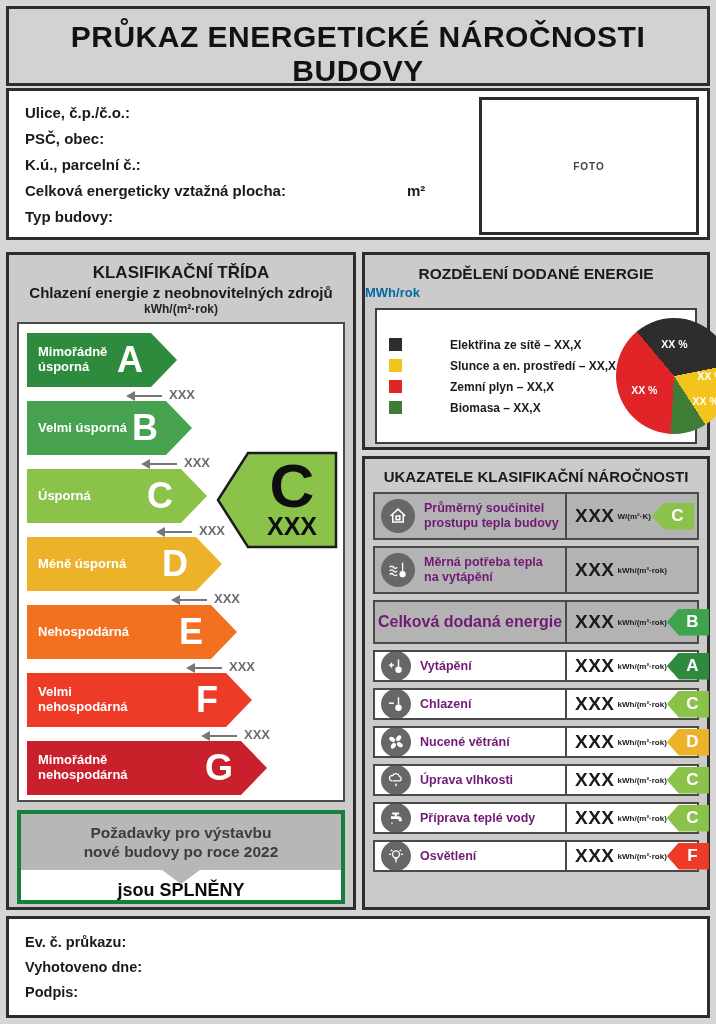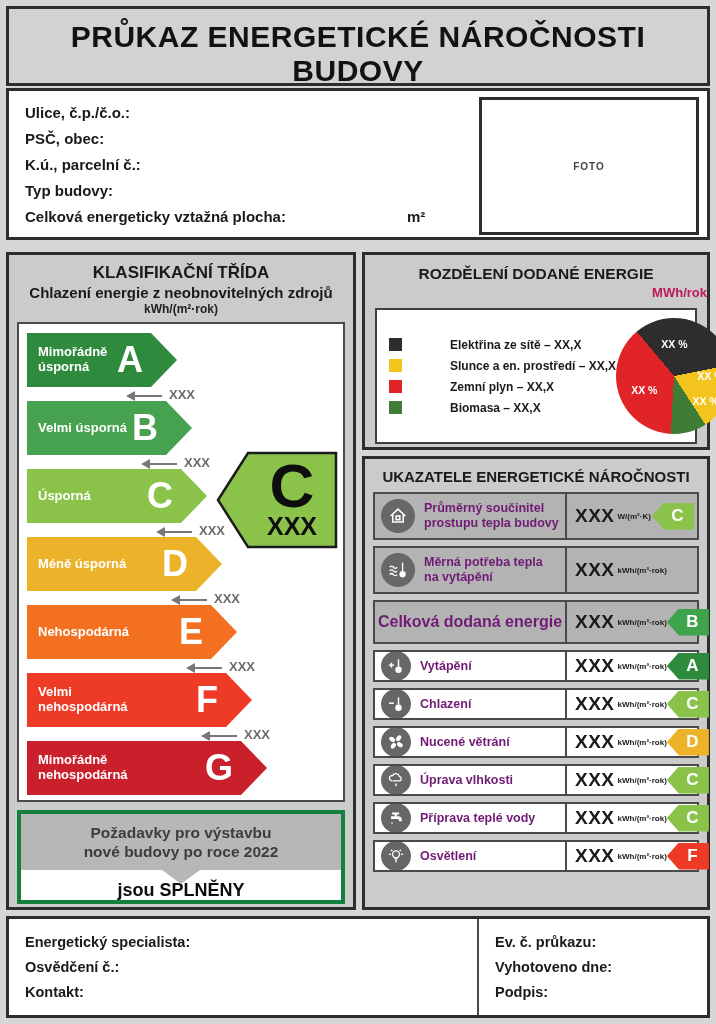--- a/index.html
+++ b/index.html
@@ -56,21 +56,21 @@
   .req-head { position:relative; background:#b7b7b7; height:56px; display:flex; flex-direction:column;
     align-items:center; justify-content:center; font-size:15.5px; font-weight:bold; color:#3d3d3d; line-height:1.25; }
   .req-head::after { content:''; position:absolute; bottom:-14px; left:50%; transform:translateX(-50%);
     border-left:19px solid transparent; border-right:19px solid transparent; border-top:14px solid #b7b7b7; z-index:2; }
   .req-result { height:34px; display:flex; align-items:flex-end; justify-content:center;
     font-size:18px; font-weight:bold; color:#0d0d0d; padding-bottom:3px; }
 
   
   .pie-panel { left:362px; top:252px; width:348px; height:198px; }
   .pp-title { margin-top:10px; text-align:center; font-size:15.5px; font-weight:bold; }
-  .pp-unit { text-align:right; font-size:13px; font-weight:bold; margin-top:2px; color:#be185d;margin-left:26px; }
+  .pp-unit { text-align:left; font-size:13px; font-weight:bold; margin-top:2px; color:#0369a1; }
   .pie-body { margin:8px 10px 0; background:#fff; border:2px solid #3f3f3f; height:136px;
     display:flex; align-items:center; padding:6px 10px 6px 12px; }
   .legend { display:flex; flex-direction:column; gap:7px; }
   .legend-item { display:flex; align-items:center; }
   .swatch { width:13px; height:13px; margin-right:8px; flex:none; }
   .legend-text { font-size:12px; font-weight:bold; white-space:nowrap;margin-left:40px; }
   .pie-wrap { margin-left:auto; position:relative; width:116px; height:116px; }
   .pie { width:116px; height:116px; border-radius:50%; }
   .pie-label { position:absolute; font-size:10.5px; font-weight:bold; color:#fff; white-space:nowrap; }
   .pl0 { top:17%; left:39%; } .pl1 { top:45%; left:70%; } .pl2 { top:66%; left:66%; } .pl3 { top:57%; left:13%; }
@@ -123,27 +123,27 @@
     </div>
     <div class="info-row">
       <span>PSČ, obec:</span>
       <span></span>
     </div>
     <div class="info-row">
       <span>K.ú., parcelní č.:</span>
       <span></span>
     </div>
     <div class="info-row">
-      <span>Typ budovy:</span>
-      <span></span>
-    </div>
-    <div class="info-row">
       <span>Celková energeticky vztažná plocha:</span>
       <span></span>
       <span class="info-unit">m²</span>
+    </div>
+    <div class="info-row">
+      <span>Typ budovy:</span>
+      <span></span>
     </div>
     <div class="photo-box">
       <span class="photo-label">FOTO</span>
     </div>
   </div>
 
   <div class="panel class-panel">
     <div class="lp-title">KLASIFIKAČNÍ TŘÍDA</div>
     <div class="lp-sub">Chlazení energie z neobnovitelných zdrojů</div>
     <div class="lp-unit">kWh/(m²·rok)</div>
@@ -259,21 +259,21 @@
         <div class="pie" style="background: conic-gradient(from 320deg, rgb(45, 45, 45) 0%, rgb(45, 45, 45) 33%, rgb(242, 196, 29) 33%, rgb(242, 196, 29) 52%, rgb(63, 125, 54) 52%, rgb(63, 125, 54) 62%, rgb(224, 36, 40) 62%, rgb(224, 36, 40) 100%);"></div>
         <span class="pie-label pl0">XX %</span>
         <span class="pie-label pl1">XX %</span>
         <span class="pie-label pl2">XX %</span>
         <span class="pie-label pl3">XX %</span>
       </div>
     </div>
   </div>
 
   <div class="panel ind-panel">
-    <div class="ind-title">UKAZATELE ENERGETICKÉ NÁROČNOSTI</div>
+    <div class="ind-title">UKAZATELE KLASIFIKAČNÍ NÁROČNOSTI</div>
 
     <div class="irow shaded h48">
       <div class="irow-left">
         <span class="icon-circle">
           <svg class="glyph" width="22" height="22" viewBox="0 0 24 24" fill="none" stroke="#fff" stroke-width="1.7">
             <path d="M4 12 L12 4.5 L20 12"></path>
               <path d="M6.3 10.5 V18.5 H17.7 V10.5"></path>
               <rect x="10" y="12" width="4" height="4"></rect>
           </svg>
         </span>
@@ -443,25 +443,20 @@
         <span class="ind-value">XXX</span>
         <span class="ind-unit">kWh/(m²·rok)</span>
         <span class="badge" style="background-color: rgb(238, 59, 40);">
             <span>F</span>
           </span>
       </div>
     </div>
   </div>
 
   <div class="panel footer-box">
-    <div class="f-col f-left">
-      <div class="f-label">Energetický specialista:</div>
-      <div class="f-label">Osvědčení č.:</div>
-      <div class="f-label">Kontakt:</div>
-    </div>
     <div class="f-col f-right">
       <div class="f-label">Ev. č. průkazu:</div>
       <div class="f-label">Vyhotoveno dne:</div>
       <div class="f-label">Podpis:</div>
     </div>
   </div>
 
 </div>
 
 </body></html>

